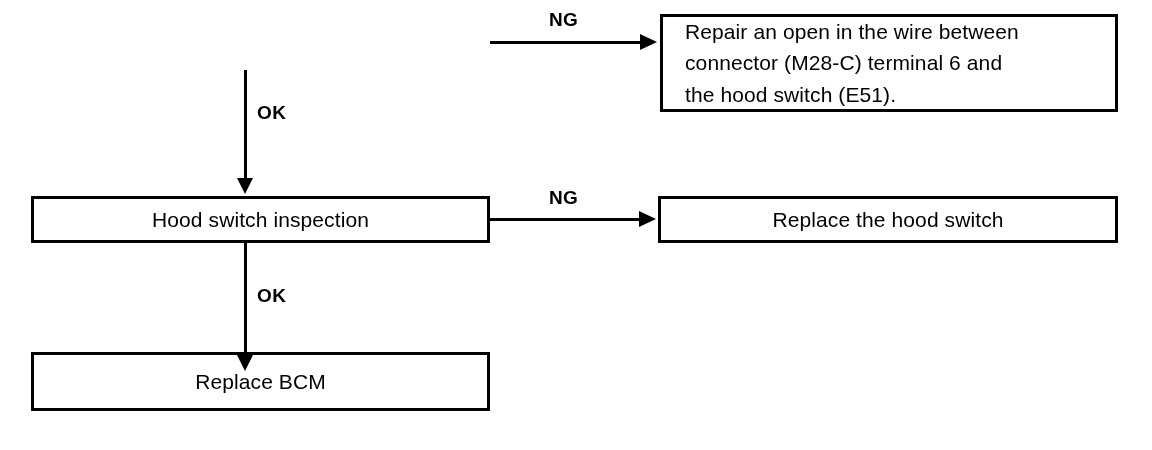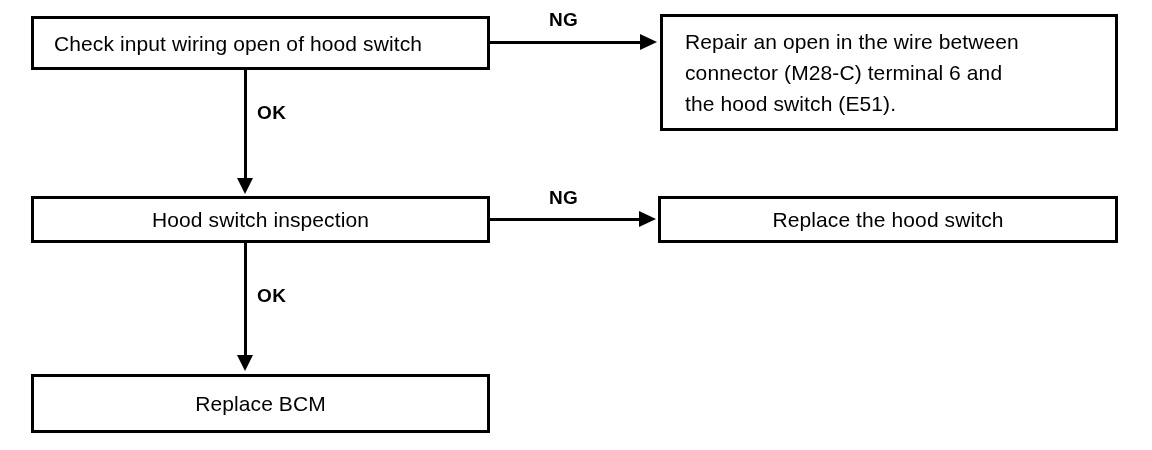--- a/index.html
+++ b/index.html
@@ -38,24 +38,24 @@
     letter-spacing: 0.1px;
     color: #000000;
     white-space: pre-line;
   }
   .node.center .node-text { text-align: center; }
   .node.left   .node-text { text-align: left; }
   .node.multiline .node-text { line-height: 1.48; }
 
   
   #node-check-wiring   { left: 31px;  top: 16px;  width: 459px; height: 54px;  padding: 0 20px; }
-  #node-repair-open    { left: 660px; top: 14px;  width: 458px; height: 117px; padding: 0 22px; }
+  #node-repair-open    { left: 660px; top: 14px;  width: 458px; height: 98px; padding: 0 22px; }
   #node-hood-inspect   { left: 31px;  top: 196px; width: 459px; height: 47px;  padding: 12px 14px; }
   #node-replace-switch { left: 658px; top: 196px; width: 460px; height: 47px;  padding: 0 26px; }
-  #node-replace-bcm    { left: 31px;  top: 374px; width: 459px; height: 59px;  padding: 0 14px; }
+  #node-replace-bcm    { left: 31px;  top: 352px; width: 459px; height: 59px;  padding: 0 14px; }
 
   
   .conn-line {
     position: absolute;
     background: #000000;
   }
   .conn-v { width: 3px; }
   .conn-h { height: 3px; }
 
   
@@ -105,23 +105,20 @@
     color: #000000;
     white-space: nowrap;
     text-align: center;
   }
 </style>
 </head>
 <body>
 
 <div id="flow-canvas">
 
-  <div class="node left" id="node-check-wiring">
-    <span class="node-text">Check input wiring open of hood switch</span>
-  </div>
 
   <div class="node left multiline" id="node-repair-open">
     <span class="node-text">Repair an open in the wire between
 connector (M28-C) terminal 6 and
 the hood switch (E51).</span>
   </div>
 
   <div class="node center" id="node-hood-inspect">
     <span class="node-text">Hood switch inspection</span>
   </div>

